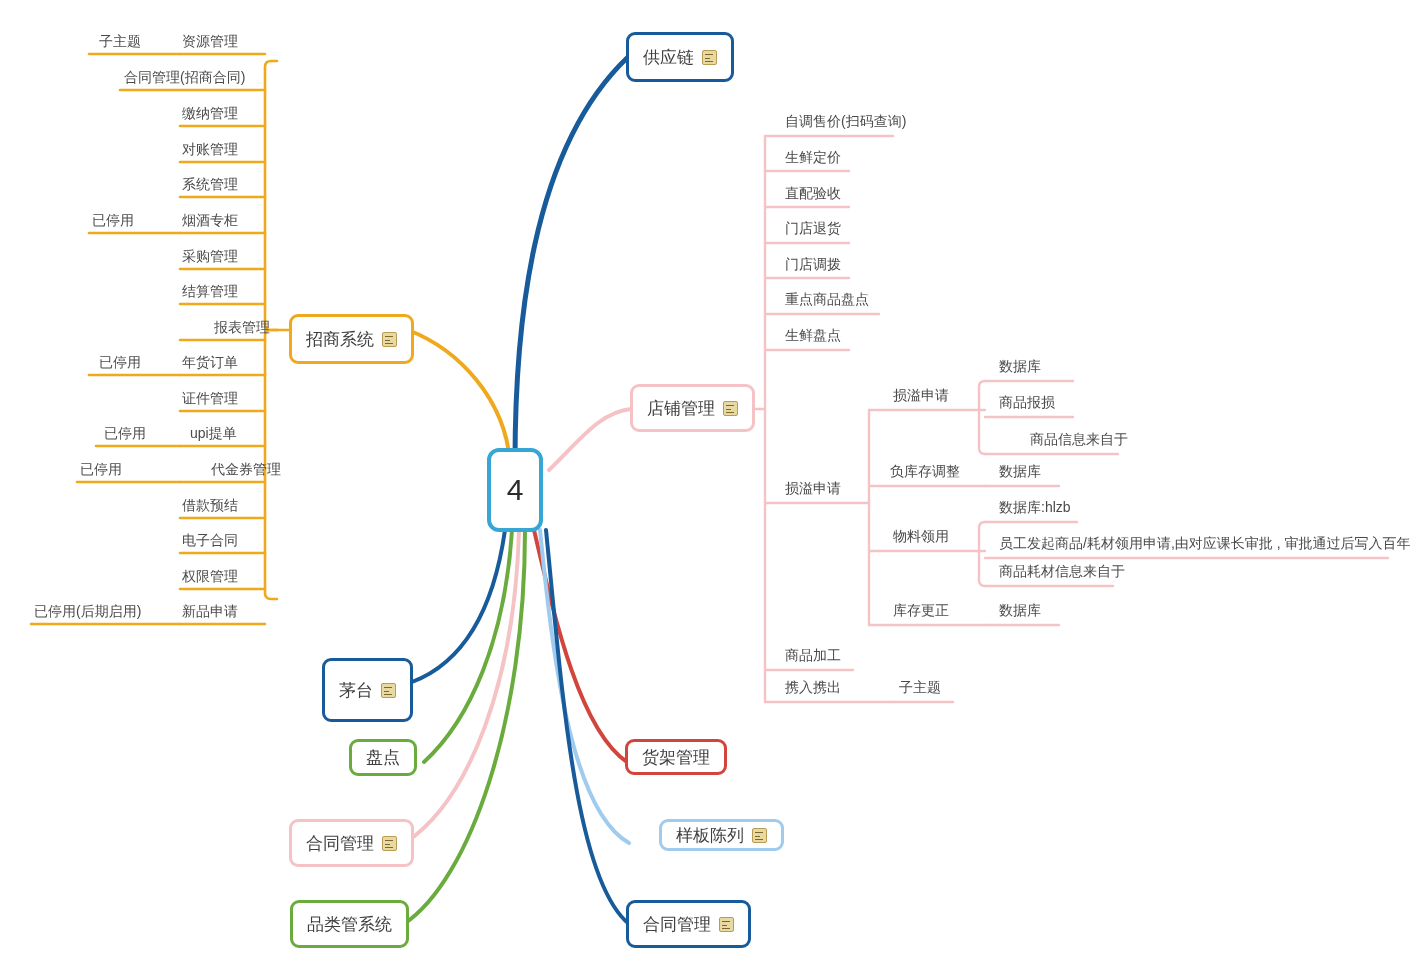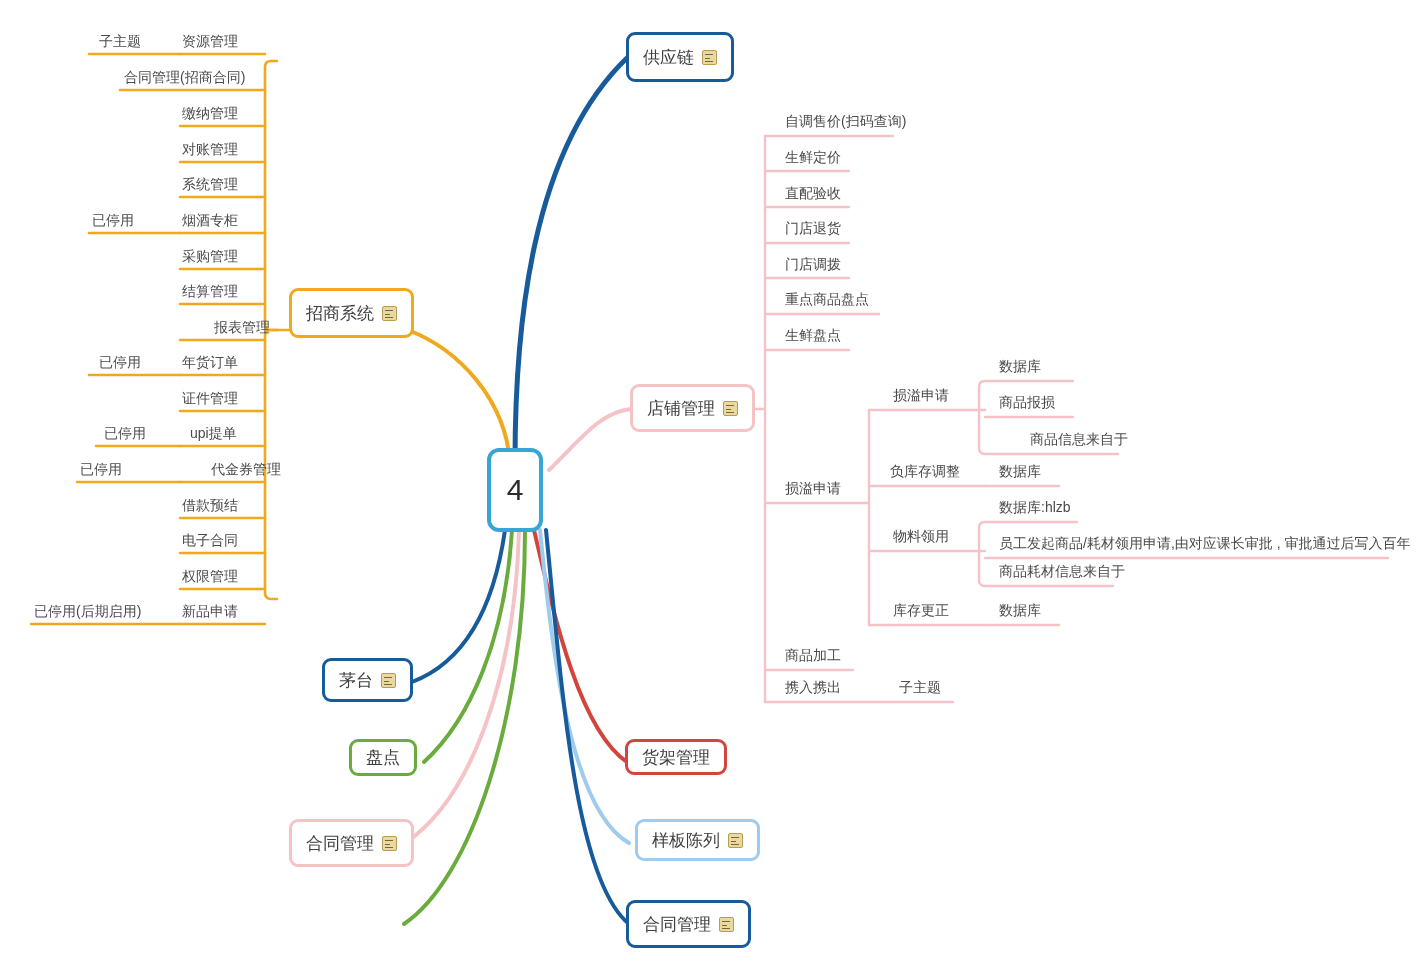--- a/index.html
+++ b/index.html
@@ -192,58 +192,61 @@
     <span class="lbl">4</span>
   </div>
 
   <div class="node" style="left:626px;top:32px;height:50px;border-color:#175b9b;">
     <span class="lbl">供应链</span>
     <span class="memo">
         <i></i>
       </span>
   </div>
 
-  <div class="node" style="left:289px;top:288px;height:50px;border-color:#f0a91c;">
+  <div class="node" style="left:289px;top:314px;height:50px;border-color:#f0a91c;">
     <span class="lbl">招商系统</span>
     <span class="memo">
         <i></i>
       </span>
   </div>
 
   <div class="node" style="left:630px;top:384px;height:48px;border-color:#f5c3c5;">
     <span class="lbl">店铺管理</span>
     <span class="memo">
         <i></i>
       </span>
   </div>
 
-  <div class="node" style="left:322px;top:658px;height:44px;border-color:#175b9b;">
+  <div class="node" style="left:322px;top:658px;height:64px;border-color:#175b9b;">
     <span class="lbl">茅台</span>
     <span class="memo">
         <i></i>
       </span>
   </div>
 
   <div class="node" style="left:349px;top:739px;height:37px;border-color:#6aab3e;text-align:right;">
     <span class="lbl">盘点</span>
   </div>
 
   <div class="node" style="left:289px;top:819px;height:48px;border-color:#f5c3c5;">
     <span class="lbl">合同管理</span>
     <span class="memo">
         <i></i>
       </span>
   </div>
 
+  <div class="node" style="left:290px;top:900px;height:48px;border-color:#6aab3e;">
+    <span class="lbl">品类管系统</span>
+  </div>
 
   <div class="node" style="left:625px;top:739px;height:36px;border-color:#d2453c;">
     <span class="lbl">货架管理</span>
   </div>
 
-  <div class="node" style="left:635px;top:819px;height:42px;border-color:#9ecbee;">
+  <div class="node" style="left:659px;top:819px;height:32px;border-color:#9ecbee;">
     <span class="lbl">样板陈列</span>
     <span class="memo">
         <i></i>
       </span>
   </div>
 
   <div class="node" style="left:626px;top:900px;height:48px;border-color:#175b9b;">
     <span class="lbl">合同管理</span>
     <span class="memo">
         <i></i>

